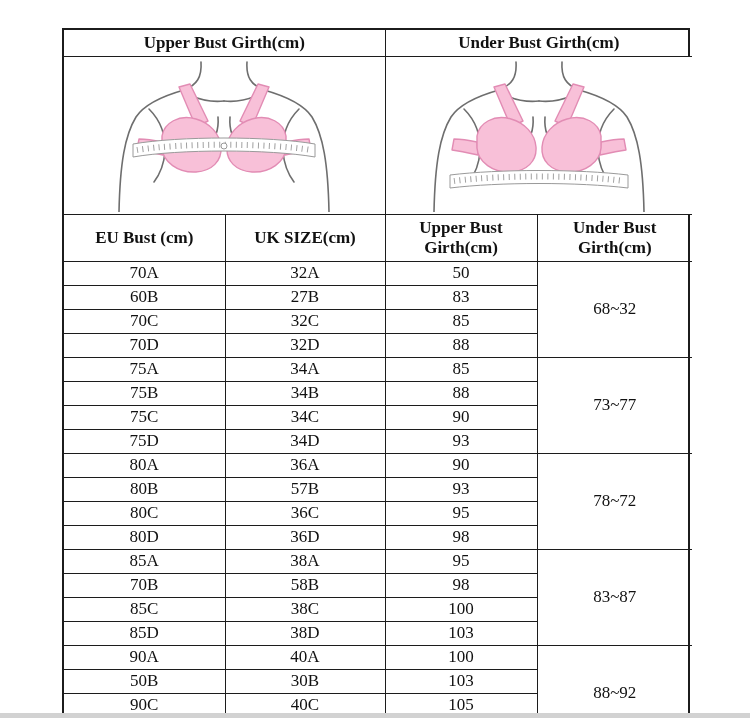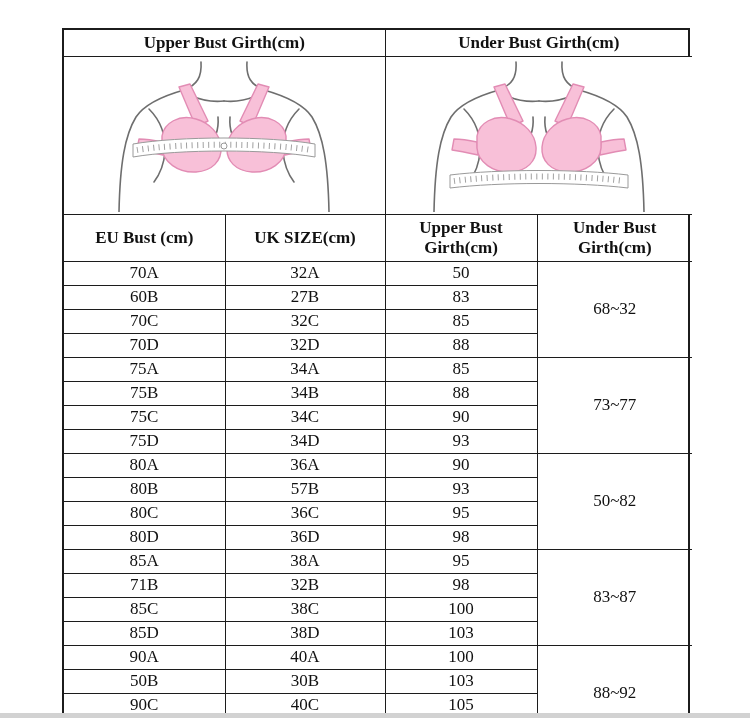--- a/index.html
+++ b/index.html
@@ -162,21 +162,21 @@
           </tr>
           <tr class="data-row">
             <td>75D</td>
             <td>34D</td>
             <td>93</td>
           </tr>
           <tr class="data-row">
             <td>80A</td>
             <td>36A</td>
             <td>90</td>
-            <td rowspan="4">50~82</td>
+            <td rowspan="4">78~72</td>
           </tr>
           <tr class="data-row">
             <td>80B</td>
             <td>57B</td>
             <td>93</td>
           </tr>
           <tr class="data-row">
             <td>80C</td>
             <td>36C</td>
             <td>95</td>
@@ -186,22 +186,22 @@
             <td>36D</td>
             <td>98</td>
           </tr>
           <tr class="data-row">
             <td>85A</td>
             <td>38A</td>
             <td>95</td>
             <td rowspan="4">83~87</td>
           </tr>
           <tr class="data-row">
-            <td>71B</td>
-            <td>32B</td>
+            <td>70B</td>
+            <td>58B</td>
             <td>98</td>
           </tr>
           <tr class="data-row">
             <td>85C</td>
             <td>38C</td>
             <td>100</td>
           </tr>
           <tr class="data-row">
             <td>85D</td>
             <td>38D</td>

